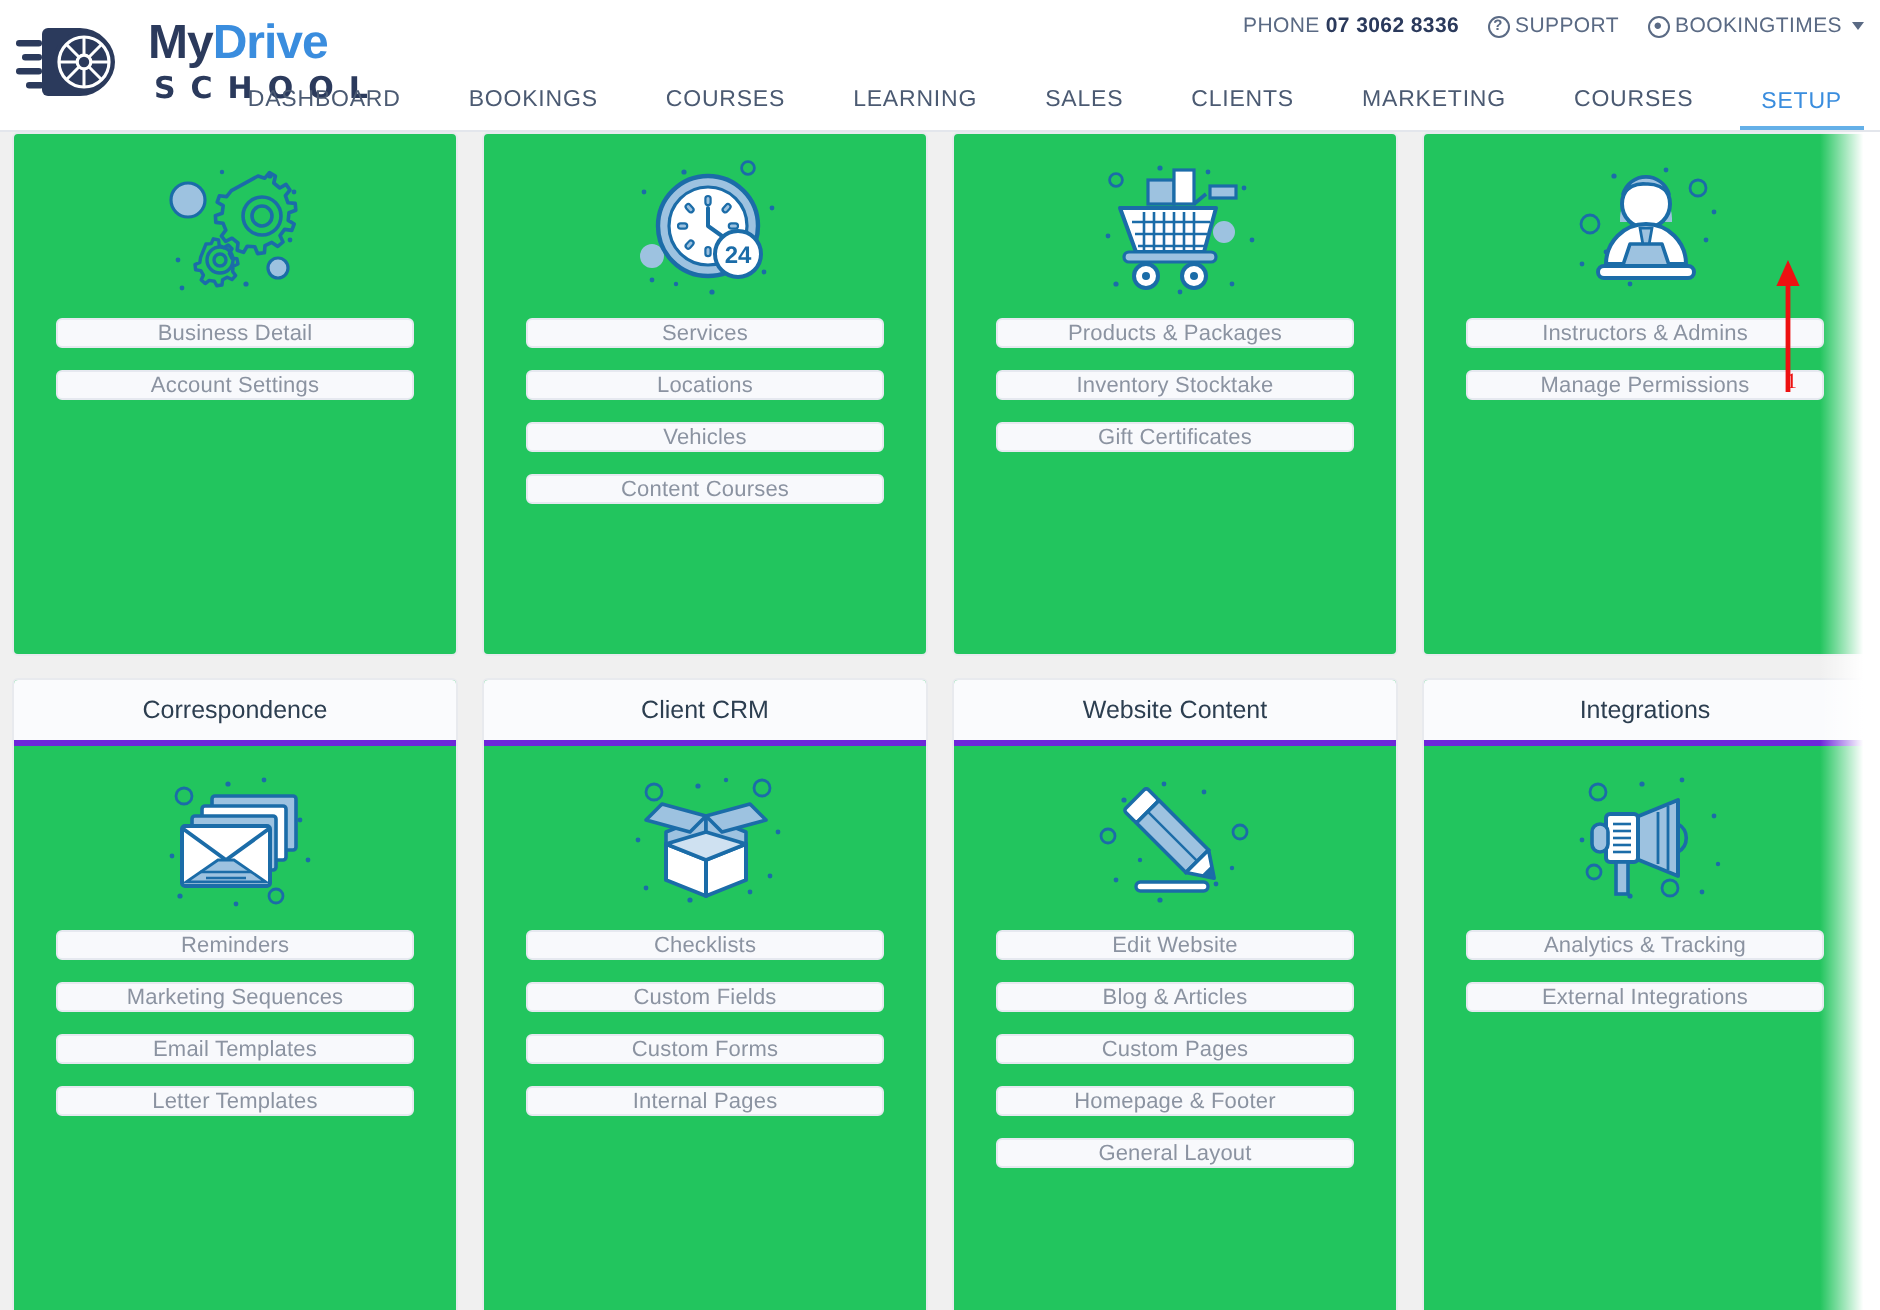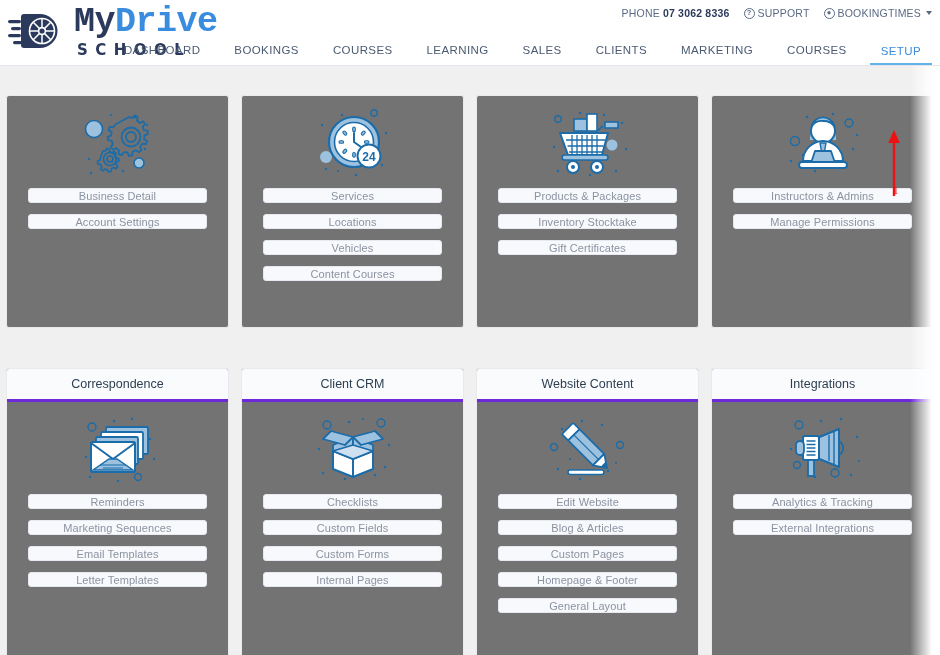--- a/index.html
+++ b/index.html
@@ -19,22 +19,22 @@
   }
   .logo-wrap {
     position: absolute;
     left: 8px; top: 5px;
     display: flex; align-items: center;
     height: 52px;
   }
   .logo-mark { width: 62px; height: 46px; display:block; }
   .logo-text { margin-left: 4px; line-height: 1; }
   .logo-line1 {
-    font-size: 35px; font-weight: bold; letter-spacing: -0.5px;
-    font-family: Liberation Mono, monospace;
+    font-size: 24px; font-weight: bold; letter-spacing: -0.5px;
+    font-family: Liberation Sans, sans-serif;
   }
   .logo-my { color: #2b3a5c; }
   .logo-drive { color: #3a8dde; }
   .logo-line2 {
     font-size: 15px; font-weight: bold; color: #2b3a5c;
     letter-spacing: 7.5px; margin-top: 3px; padding-left: 3px;
     font-family: "DejaVu Sans", sans-serif;
   }
 
   .topbar {
@@ -85,27 +85,26 @@
   .row {
     display: flex;
     gap: 12px;
     background: #f0f0f0;
   }
   .row.row1 { height: 262px; }
   .row.row2 { height: 320px; margin-top: 11px; }
 
   .card {
     flex: 1 1 0;
-    background: #737373;
+    background: #22c55e;
     border: 1px solid #e8eaee;
     border-radius: 3px;
     display: flex;
     flex-direction: column;
     overflow: hidden;
-    margin-top: 29px;
   }
   .card-header {
     height: 33px;
     background: #fafbfd;
     border-bottom: 3px solid #6d28d9;
     display: flex; align-items: center; justify-content: center;
     font-size: 12.5px; color: #2c3e50; font-weight: normal;
   }
   .card-body {
     flex: 1;

